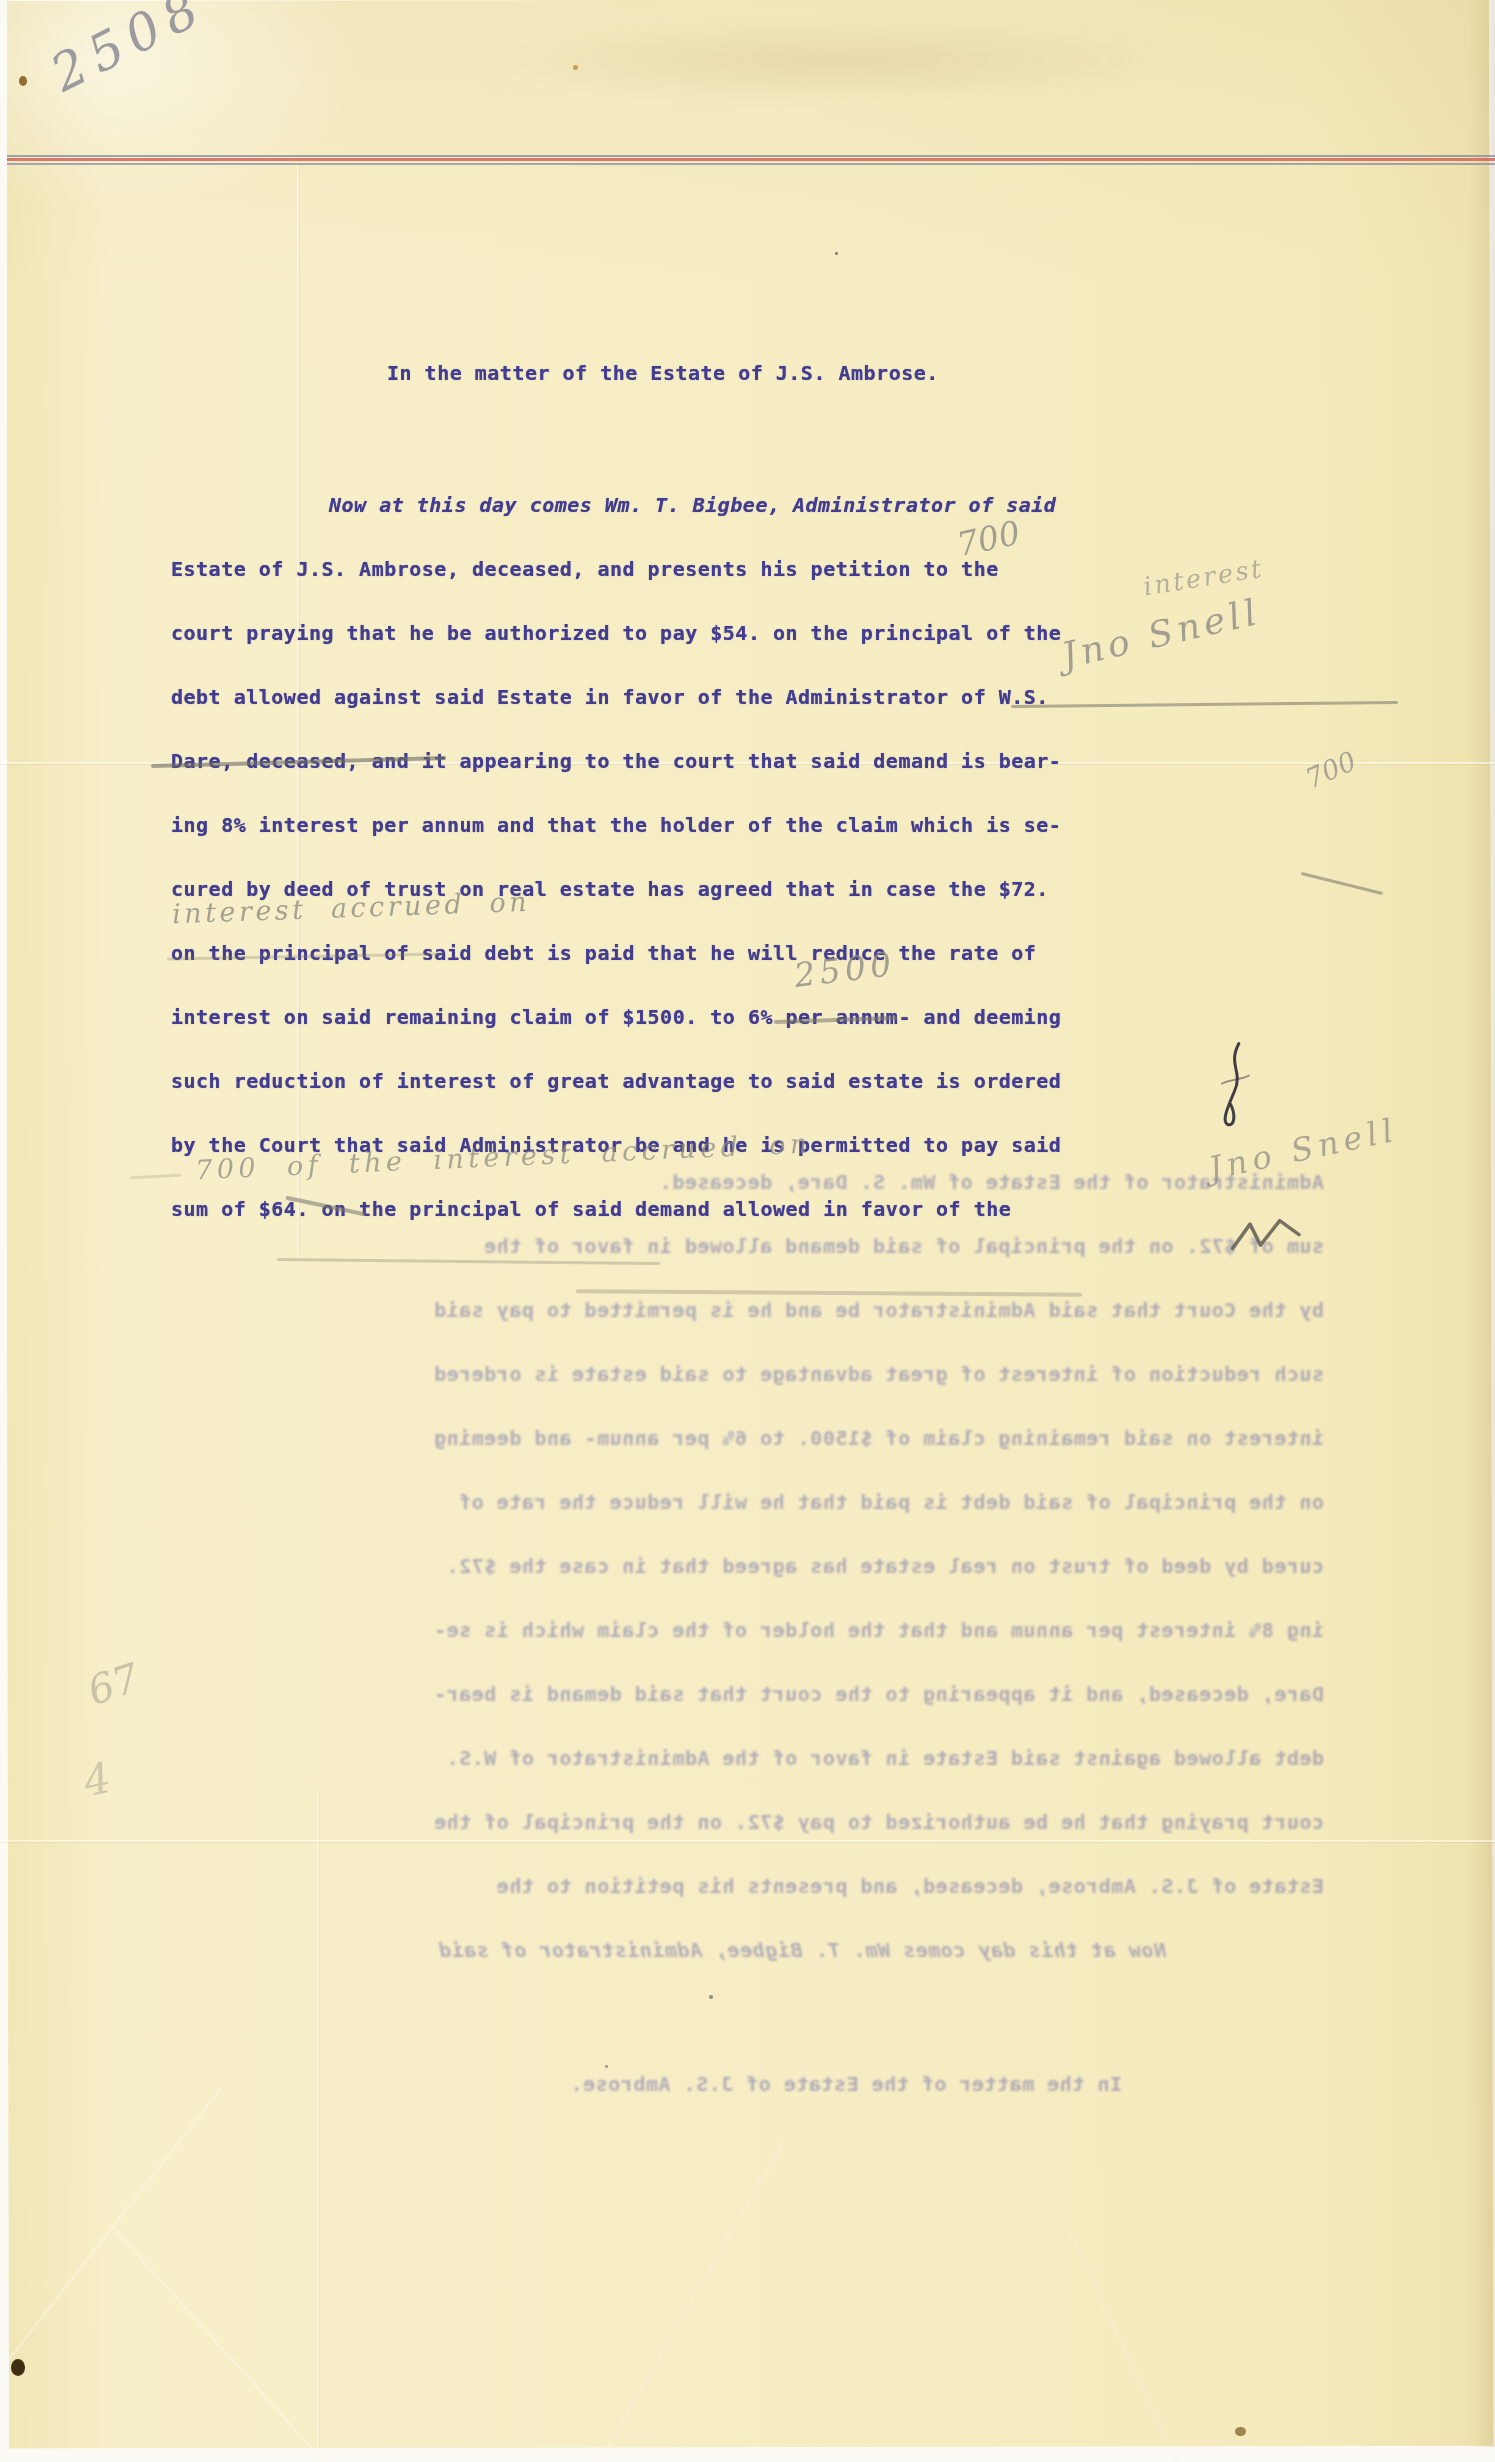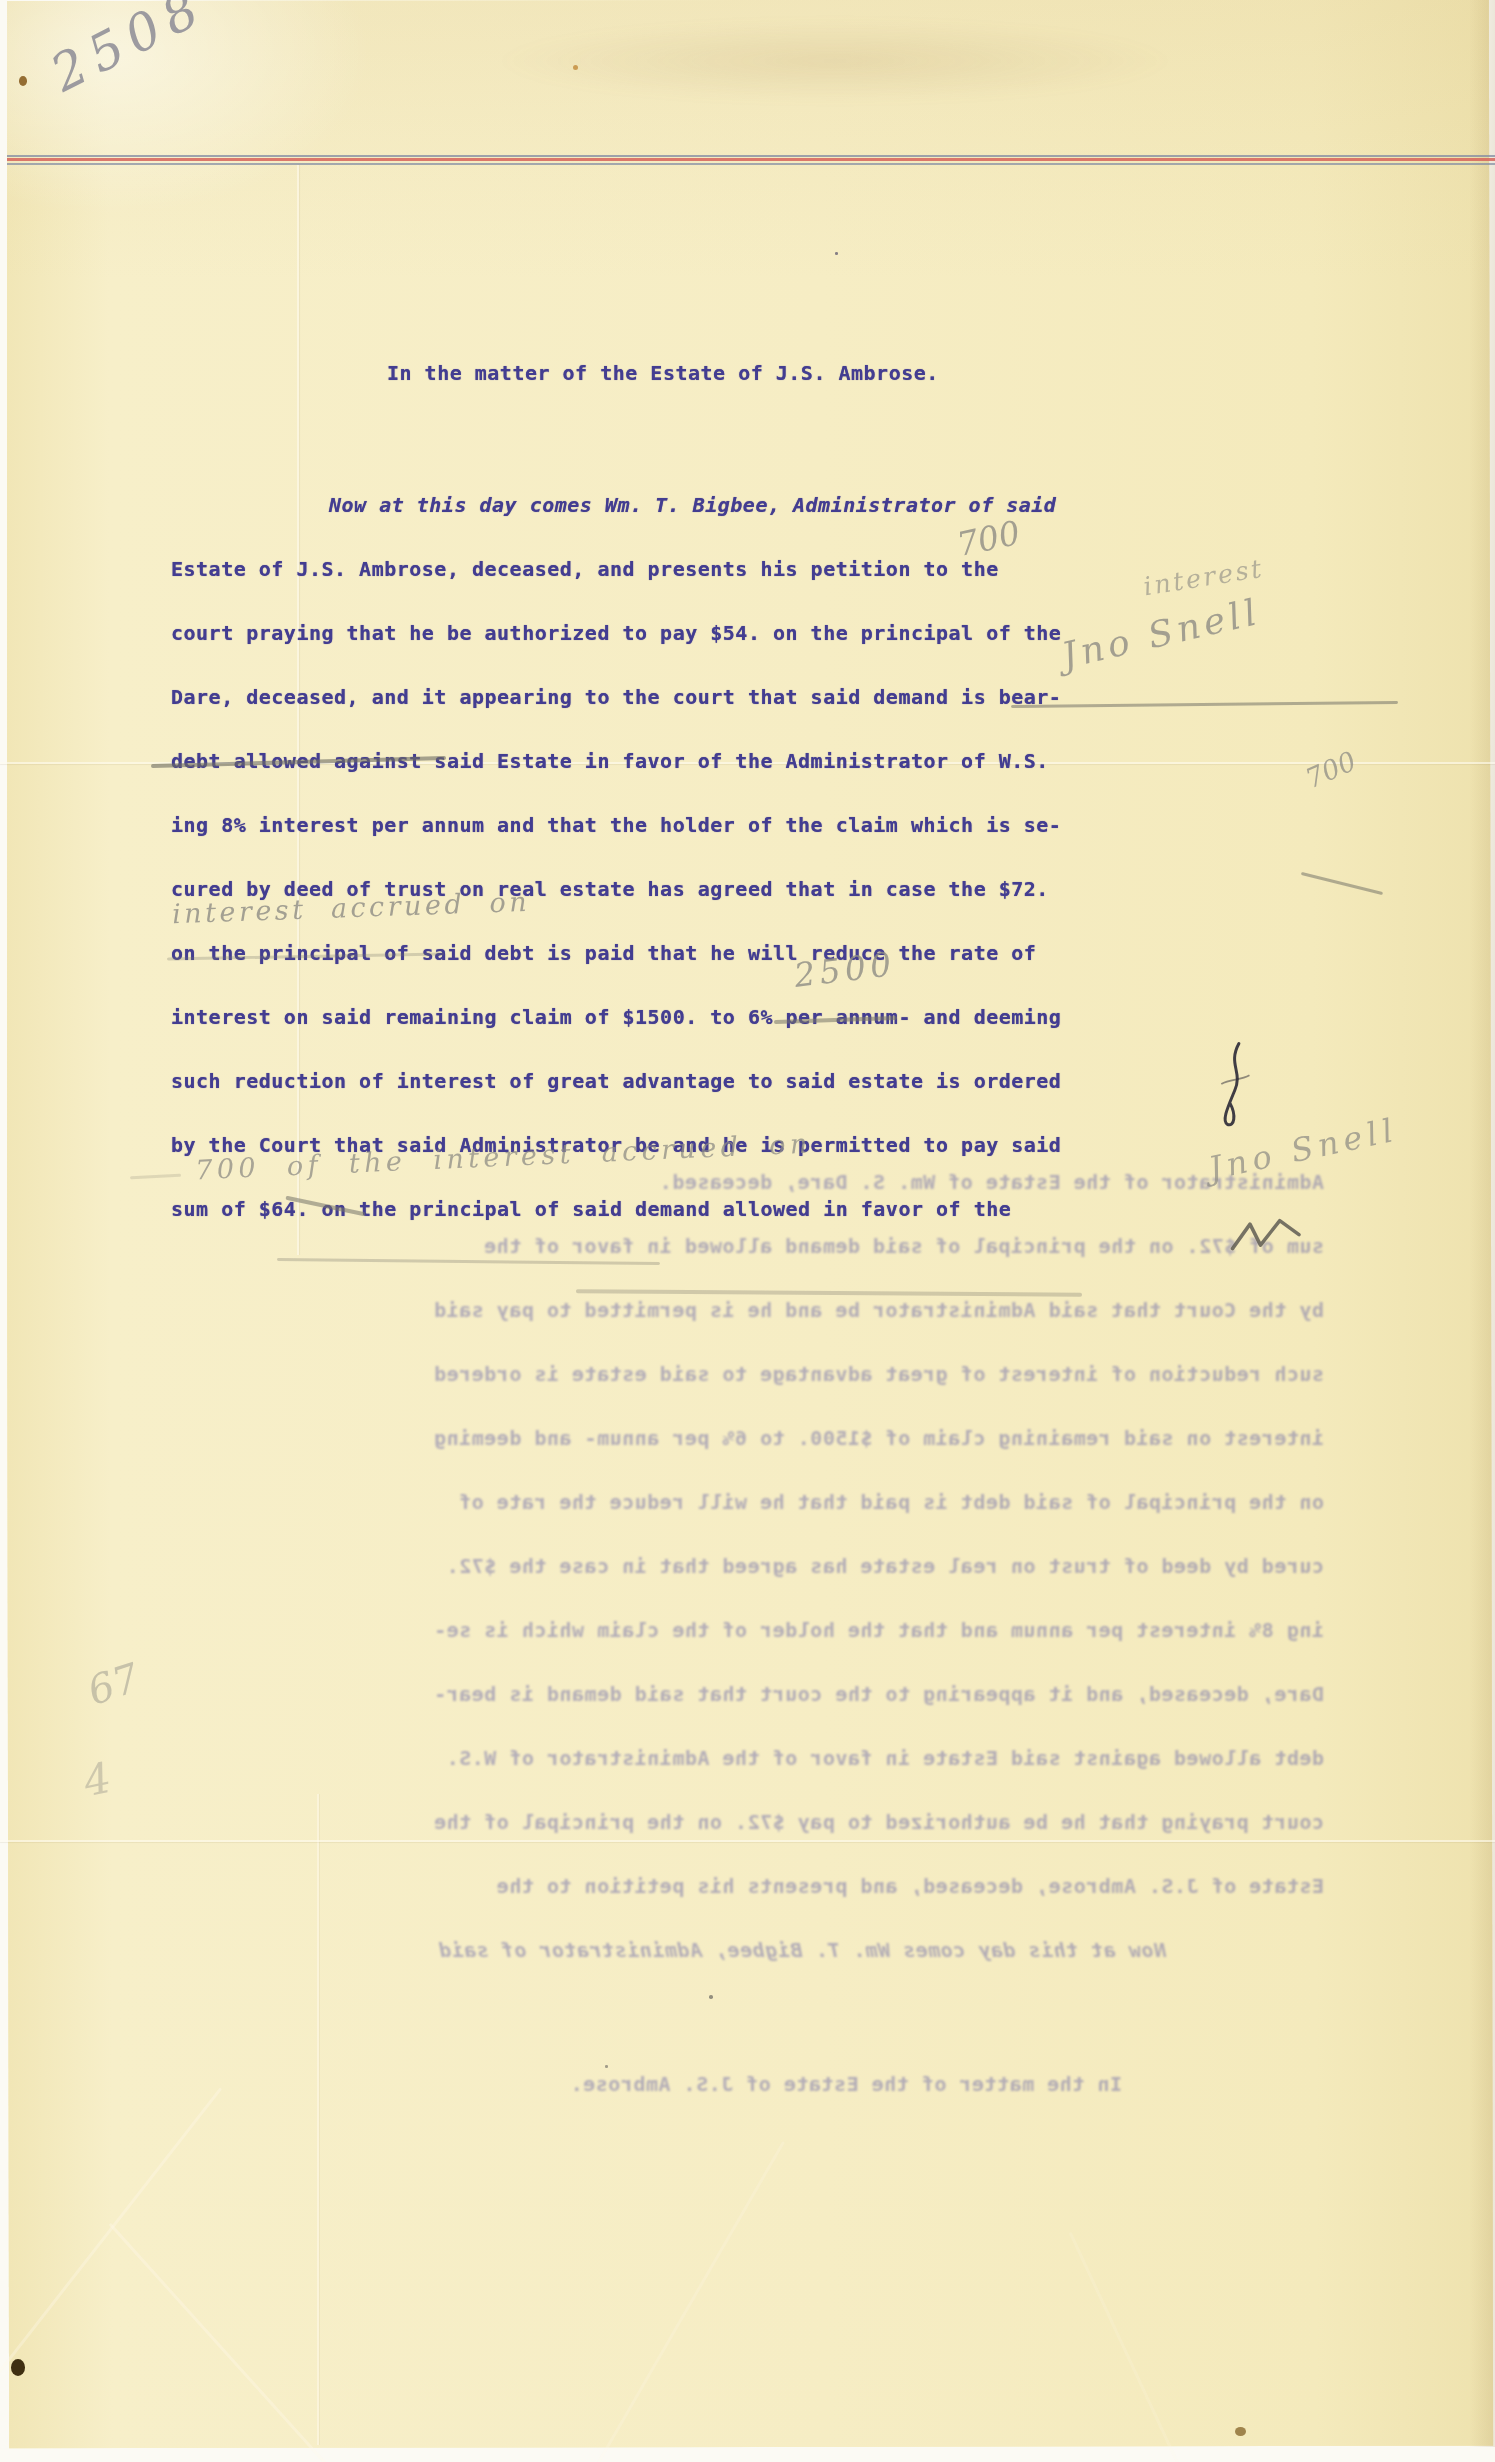--- a/index.html
+++ b/index.html
@@ -116,22 +116,22 @@
       <div class="typed-line">Estate of J.S. Ambrose, deceased, and presents his petition to the</div>
       <div class="typed-line indent">Now at this day comes Wm. T. Bigbee, Administrator of said</div>
       <div class="bleed-title">In the matter of the Estate of J.S. Ambrose.</div>
     </div>
 
   <div id="doc-title" class="typed">In the matter of the Estate of J.S. Ambrose.</div>
   <div id="typed-body" class="typed">
       <div class="typed-line indent">Now at this day comes Wm. T. Bigbee, Administrator of said</div>
       <div class="typed-line">Estate of J.S. Ambrose, deceased, and presents his petition to the</div>
       <div class="typed-line">court praying that he be authorized to pay $54. on the principal of the</div>
+      <div class="typed-line">debt allowed against said Estate in favor of the Administrator of W.S.</div>
       <div class="typed-line">Dare, deceased, and it appearing to the court that said demand is bear-</div>
-      <div class="typed-line">debt allowed against said Estate in favor of the Administrator of W.S.</div>
       <div class="typed-line">ing 8% interest per annum and that the holder of the claim which is se-</div>
       <div class="typed-line">cured by deed of trust on real estate has agreed that in case the $72.</div>
       <div class="typed-line">on the principal of said debt is paid that he will reduce the rate of</div>
       <div class="typed-line">interest on said remaining claim of $1500. to 6% per annum- and deeming</div>
       <div class="typed-line">such reduction of interest of great advantage to said estate is ordered</div>
       <div class="typed-line">by the Court that said Administrator be and he is permitted to pay said</div>
       <div class="typed-line">sum of $64. on the principal of said demand allowed in favor of the</div>
     </div>
 
   <div class="strike" id="st1"></div>

